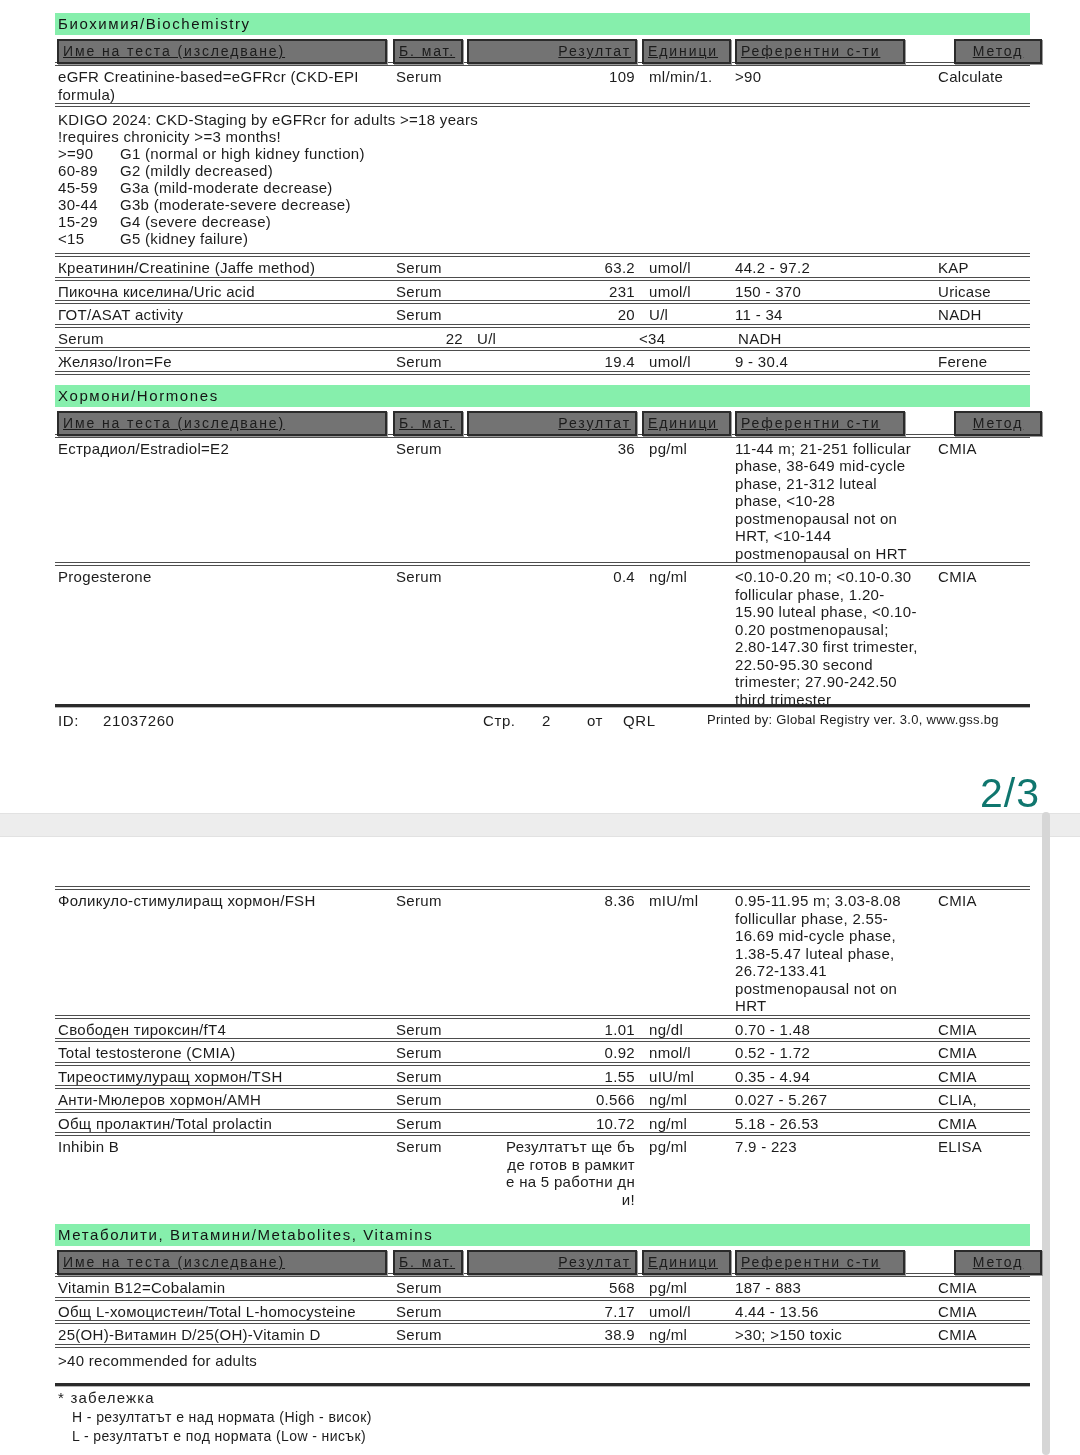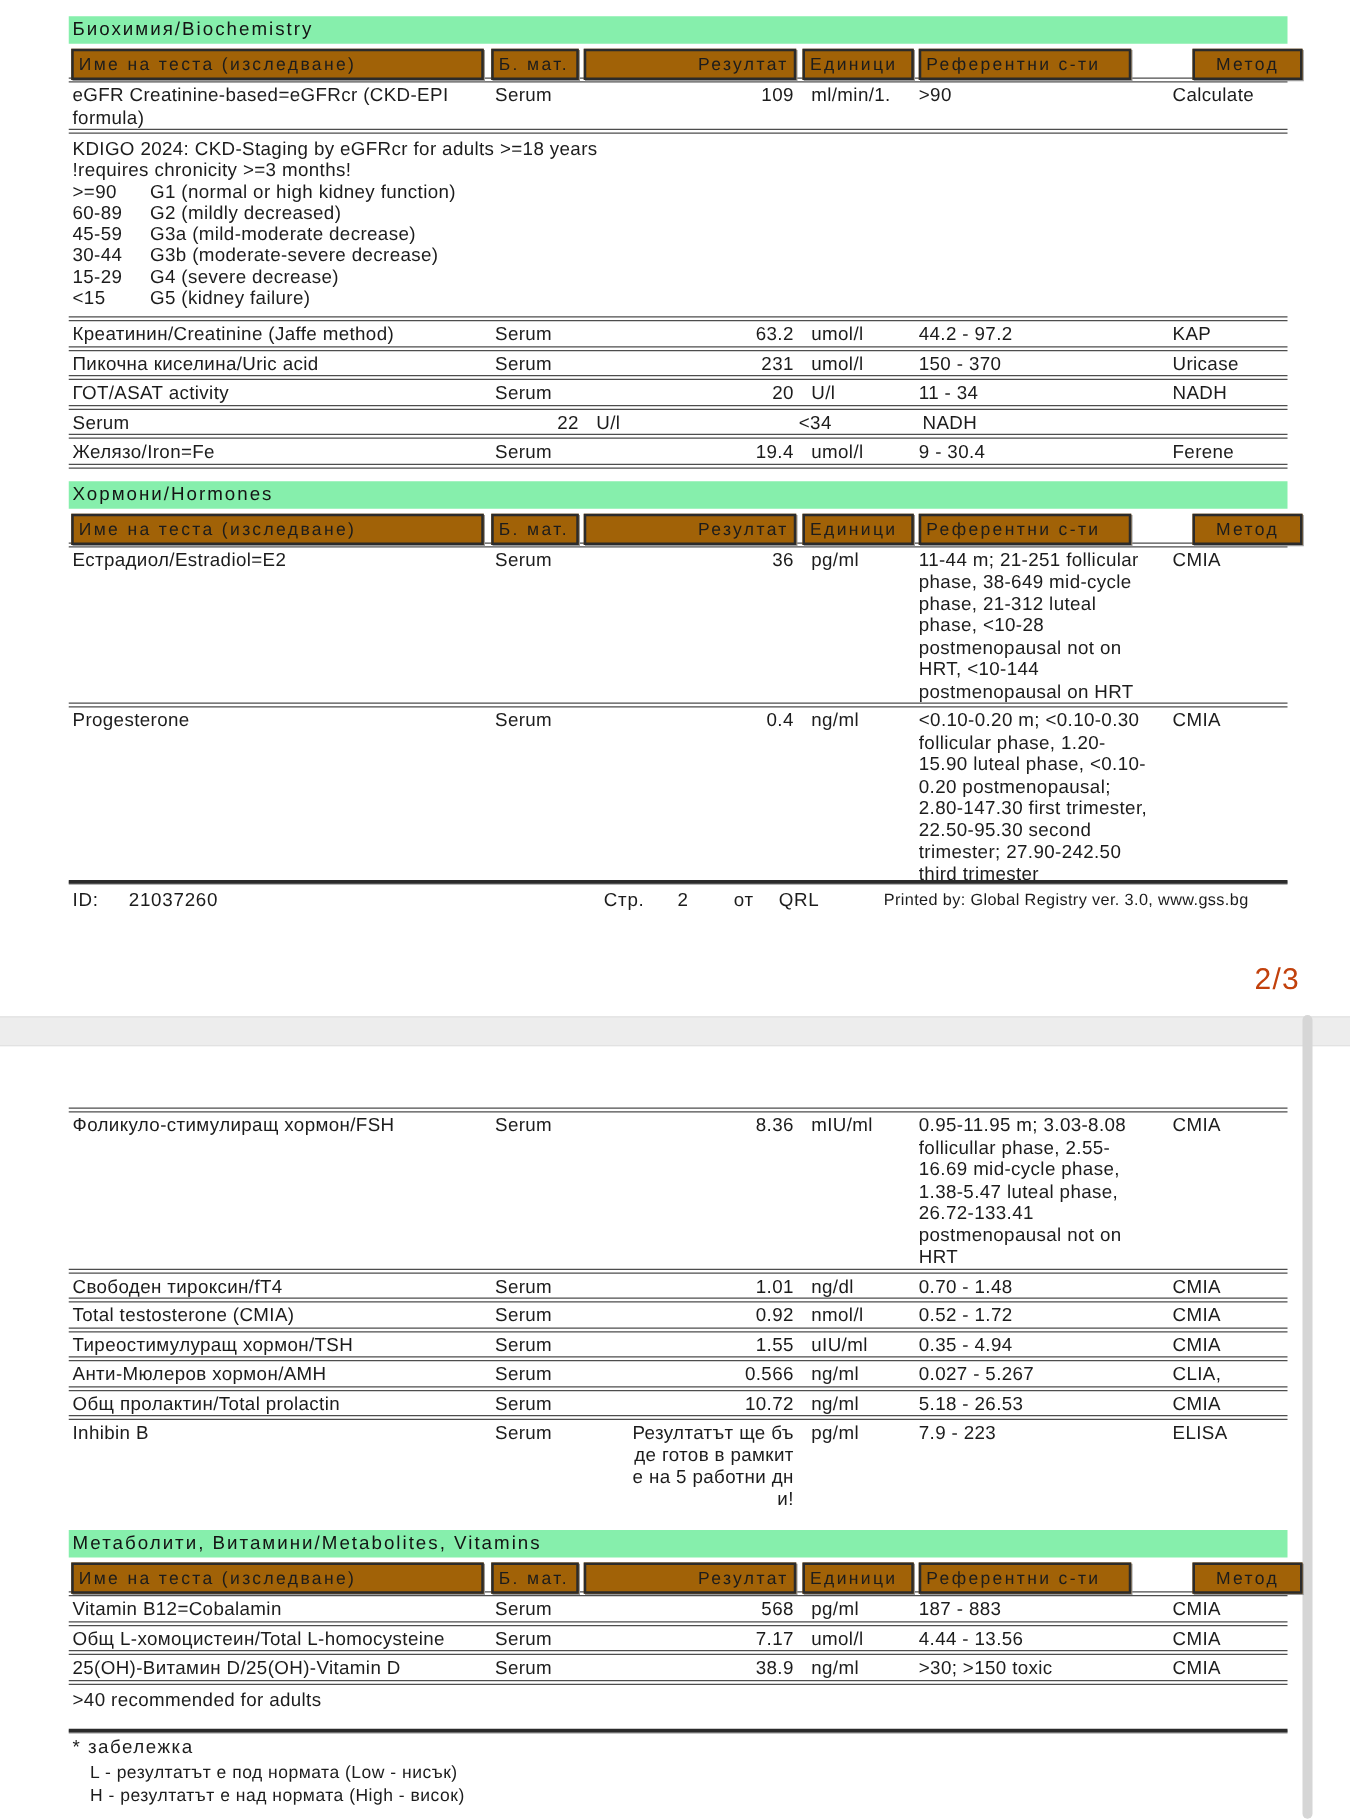--- a/index.html
+++ b/index.html
@@ -13,23 +13,23 @@
 
   
   .section-band{
     background:#86efac;height:22px;line-height:22px;font-size:15px;
     letter-spacing:1.6px;padding-left:3px;color:#141414;white-space:nowrap;
   }
 
   
   .thead{display:grid;grid-template-columns:338px 74px 172px 96px 200px 95px;margin-top:2px;height:25px;}
   .hbox{
-    box-sizing:border-box;border:2px solid #2b2b2b;background:#a16207;
+    box-sizing:border-box;border:2px solid #2b2b2b;background:#737373;
     font-size:14px;line-height:17px;letter-spacing:1.9px;padding:2px 4px;
-    white-space:nowrap;overflow:hidden;box-shadow:1px 1px 0 #9a9a9a;
+    white-space:nowrap;overflow:hidden;box-shadow:1px 1px 0 #9a9a9a;text-decoration:underline;
   }
   .hbox-name{margin-left:2px;width:330px;}
   .hbox-mat{width:70px;}
   .hbox-result{width:170px;text-align:right;}
   .hbox-units{margin-left:3px;width:89px;}
   .hbox-ref{width:170px;}
   .hbox-method{margin-left:19px;width:88px;text-align:center;}
 
   
   .table{border-top:4px double #4d4d4d;}
@@ -60,21 +60,21 @@
   .footer-row{position:relative;height:20px;margin-top:5px;font-size:15px;letter-spacing:0.6px;}
   .footer-row span{position:absolute;top:0;white-space:nowrap;}
   .f-id-label{left:3px;}
   .f-id-value{left:48px;}
   .f-str{left:428px;}
   .f-num{left:487px;}
   .f-ot{left:532px;}
   .f-qrl{left:568px;}
   .f-printed{left:652px;font-size:13px;letter-spacing:0.3px;top:1px;}
 
-  .page-num{top:770px;right:40px;font-size:24px;color:#c2410c;letter-spacing:1px;}
+  .page-num{top:770px;right:40px;font-size:41px;color:#0f766e;letter-spacing:1px;}
 
   .page-sep{top:813px;left:0;width:1080px;height:24px;background:#ededed;
     border-top:1px solid #e2e2e2;border-bottom:1px solid #e2e2e2;box-sizing:border-box;}
 
   .scroll-thumb{top:812px;left:1042px;width:8px;height:643px;background:#d6d6d6;border-radius:4px;}
 
   
   .footnotes{top:1383px;left:55px;width:975px;}
   .fn-title{font-size:15px;letter-spacing:1.2px;padding-left:3px;margin-top:3px;}
   .fn-line{font-size:14px;letter-spacing:0.4px;padding-left:17px;margin-top:3px;}
@@ -345,17 +345,17 @@
         <div class="c c-ref">&gt;30; &gt;150 toxic</div>
         <div class="c c-method">CMIA</div>
       </div>
       <div class="note-row no-line">&gt;40 recommended for adults</div>
     </div>
   </div>
 
   <div class="abs footnotes">
     <div class="thick-line"></div>
     <div class="fn-title">* забележка</div>
+    <div class="fn-line">H - резултатът е над нормата (High - висок)</div>
     <div class="fn-line">L - резултатът е под нормата (Low - нисък)</div>
-    <div class="fn-line">H - резултатът е над нормата (High - висок)</div>
   </div>
 
 </div>
 
 </body></html>

